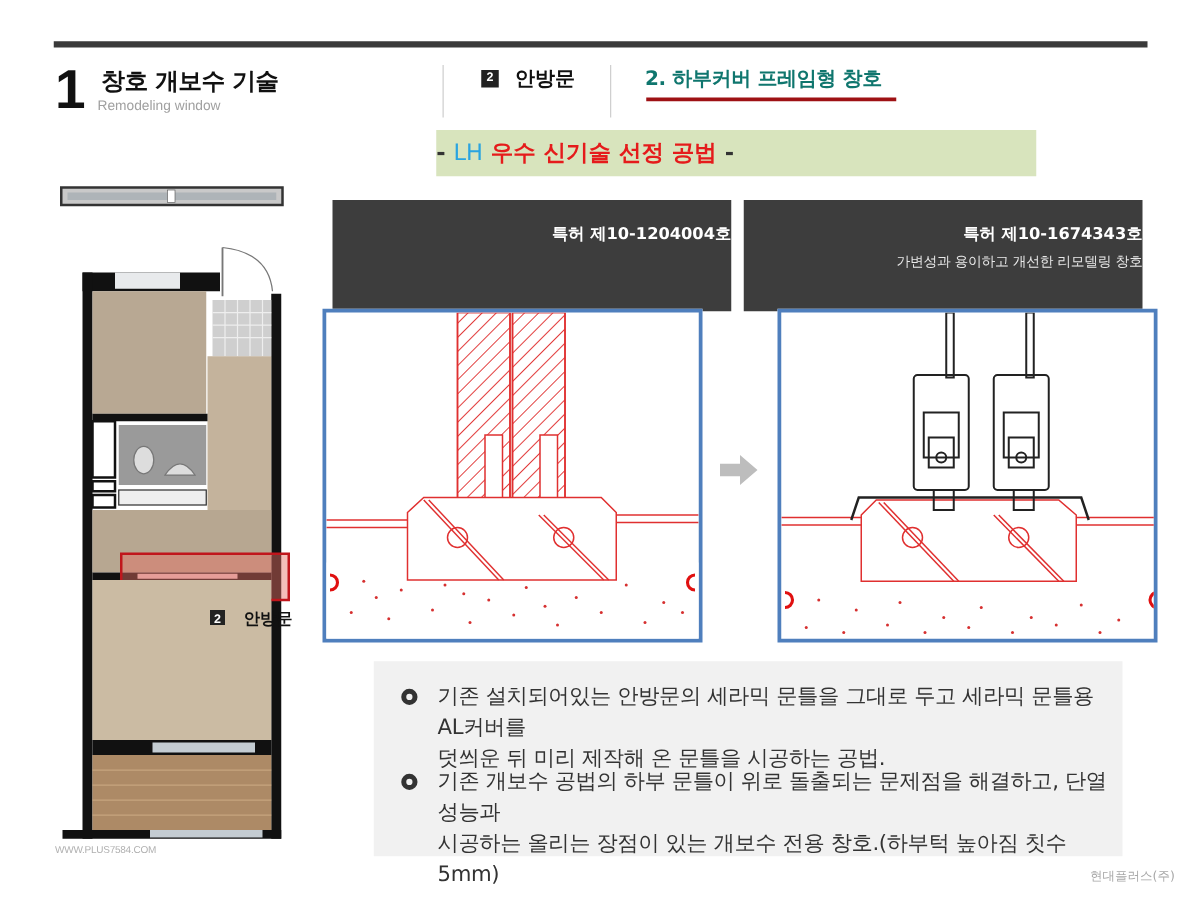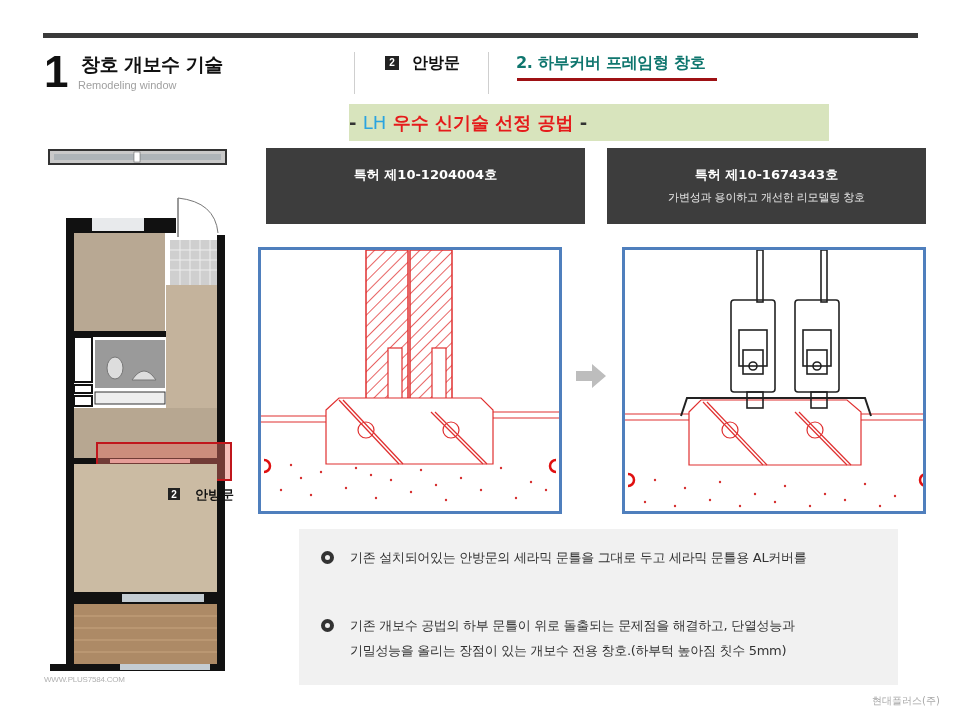--- a/index.html
+++ b/index.html
@@ -17,30 +17,30 @@
   .badge { position: absolute; display: inline-block; width: 14px; height: 14px; background: #222; color: #fff; font-size: 10px; font-weight: bold; text-align: center; line-height: 14px; font-family: "Liberation Sans", sans-serif; }
   .crumb-label { position: absolute; left: 412px; top: 53px; font-size: 16px; font-weight: bold; color: #111; }
   .crumb-active { position: absolute; left: 516px; top: 53px; font-size: 16px; font-weight: bold; color: #0f766e; letter-spacing: -0.3px; }
   .crumb-underline { position: absolute; left: 517px; top: 78px; width: 200px; height: 3px; background: #9e1114; }
 
   .banner { position: absolute; left: 349px; top: 104px; width: 480px; height: 37px; background: #d8e4bd; text-align: left; line-height: 37px; font-size: 18px; font-weight: bold; }
   .banner .dash { color: #333; }
   .banner .lh { color: #2aa4e0; font-weight: normal; }
   .banner .red { color: #e51b1b; }
 
-  .patent { position: absolute; top: 148px; width: 319px; height: 76px; background: #3d3d3d; color: #fff; text-align: center; }
+  .patent { position: absolute; top: 160px; width: 319px; height: 89px; background: #3d3d3d; color: #fff; text-align: right; }
   .patent .pt { margin-top: 18px; font-size: 13px; font-weight: bold; }
   .patent .pd { margin-top: 6px; font-size: 11px; color: #e8e8e8; letter-spacing: -0.2px; }
 
   .drawing { position: absolute; top: 247px; width: 304px; height: 267px; border: 3px solid #4f7fbd; background: #fff; overflow: hidden; }
 
   .arrow { position: absolute; left: 576px; top: 364px; }
 
   .notes { position: absolute; left: 299px; top: 529px; width: 599px; height: 156px; background: #f1f1f1; }
-  .note { position: absolute; left: 22px; font-size: 13px; line-height: 25px; color: #333; letter-spacing: -0.3px; }
+  .note { position: absolute; left: 22px; font-size: 17px; line-height: 25px; color: #333; letter-spacing: -0.3px; }
   .bullet { position: absolute; left: 0; top: 6px; width: 13px; height: 13px; border-radius: 50%; border: 4px solid #333; background: #f1f1f1; }
   .note-text { margin-left: 29px; }
 
   .footer-left { position: absolute; left: 44px; top: 675px; font-size: 8px; color: #b0b0b0; font-family: "Liberation Sans", sans-serif; letter-spacing: -0.2px; }
   .footer-right { position: absolute; left: 872px; top: 694px; font-size: 10px; color: #a8a8a8; }
 
   .plan { position: absolute; left: 40px; top: 140px; width: 200px; height: 540px; }
 </style>
 </head>
 <body>
@@ -129,21 +129,21 @@
         <line x1="34" y1="512" x2="177" y2="512"></line>
     </g>
     <rect x="10" y="524" width="175" height="7" fill="#111"></rect>
     <rect x="80" y="524" width="90" height="6" fill="#c4ccd2"></rect>
   </svg>
 </div>
 
 <div class="patent" style="left:266px;">
   <div class="pt">특허 제10-1204004호</div>
 </div>
-<div class="patent" style="left:595px;margin-left:12px;">
+<div class="patent" style="left:595px;">
   <div class="pt">특허 제10-1674343호</div>
   <div class="pd">가변성과 용이하고 개선한 리모델링 창호</div>
 </div>
 
 <div class="drawing" style="left:258px;">
   <svg width="298" height="261" viewBox="0 0 298 261">
     <defs>
       <pattern id="hatch" width="8" height="8" patternUnits="userSpaceOnUse" patternTransform="rotate(45)">
         <line x1="0" y1="0" x2="0" y2="8" stroke="#e03030" stroke-width="1.5"></line>
       </pattern>
@@ -247,22 +247,23 @@
     </g>
     <path d="M3 224 a6 6 0 1 1 0 12" fill="none" stroke="#e01010" stroke-width="2.5"></path>
     <path d="M301 224 a6 6 0 1 0 0 12" fill="none" stroke="#e01010" stroke-width="2.5"></path>
   </svg>
 </div>
 
 <div class="notes">
   <div class="note" style="top:16px;">
     <span class="bullet"></span>
     <div class="note-text">기존 설치되어있는 안방문의 세라믹 문틀을 그대로 두고 세라믹 문틀용 AL커버를</div>
+    <div class="note-text">덧씌운 뒤 미리 제작해 온 문틀을 시공하는 공법.</div>
   </div>
   <div class="note" style="top:84px;">
     <span class="bullet"></span>
     <div class="note-text">기존 개보수 공법의 하부 문틀이 위로 돌출되는 문제점을 해결하고, 단열성능과</div>
-    <div class="note-text">기밀성능을 올리는 장점이 있는 개보수 전용 창호.(하부턱 높아짐 칫수  5mm)</div>
+    <div class="note-text">시공하는 올리는 장점이 있는 개보수 전용 창호.(하부턱 높아짐 칫수  5mm)</div>
   </div>
 </div>
 
 <div class="footer-left">WWW.PLUS7584.COM</div>
 <div class="footer-right">현대플러스(주)</div>
 
 </body></html>

